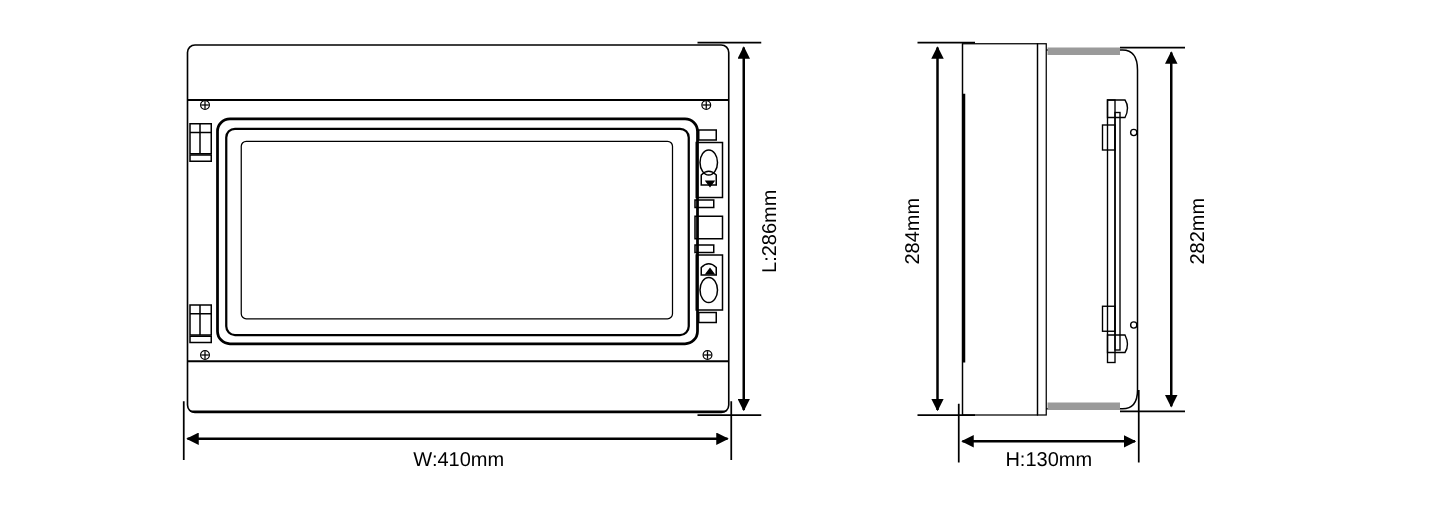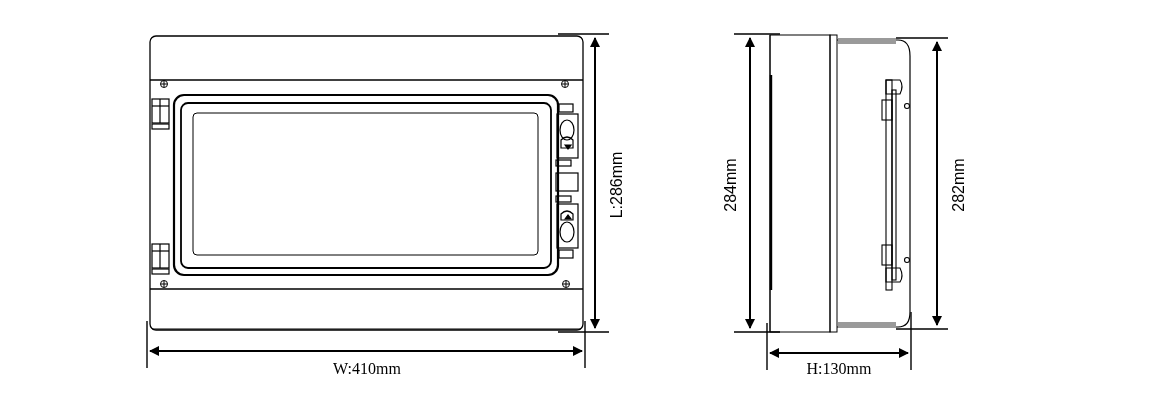--- a/index.html
+++ b/index.html
@@ -1,20 +1,20 @@
 <!DOCTYPE html>
 <html><head>
 <meta charset="utf-8">
 <style>
   html, body { margin: 0; padding: 0; background: #ffffff; }
   body { width: 1155px; height: 409px; overflow: hidden; position: relative; font-family: "Liberation Sans", sans-serif; }
   #drawing { position: absolute; left: 0; top: 0; width: 1155px; height: 409px; }
   .dim-label { position: absolute; font-family: "Liberation Sans", sans-serif; font-size: 16px; color: #000; white-space: nowrap; line-height: 1; }
   .rot { transform-origin: center center; transform: translate(-50%, -50%) rotate(-90deg); }
-  .hz { transform: translate(-50%, -50%); font-family: Liberation Serif, serif; }
+  .hz { transform: translate(-50%, -50%); }
 </style>
 </head>
 <body>
 
 <svg id="drawing" viewBox="0 0 1155 409" xmlns="http://www.w3.org/2000/svg">
   <defs>
     <marker id="ah" viewBox="0 0 10 10" refX="9" refY="5" markerWidth="10" markerHeight="10" orient="auto-start-reverse" markerUnits="userSpaceOnUse">
       <path d="M0,0 L10,5 L0,10 z" fill="#000"></path>
     </marker>
   </defs>

